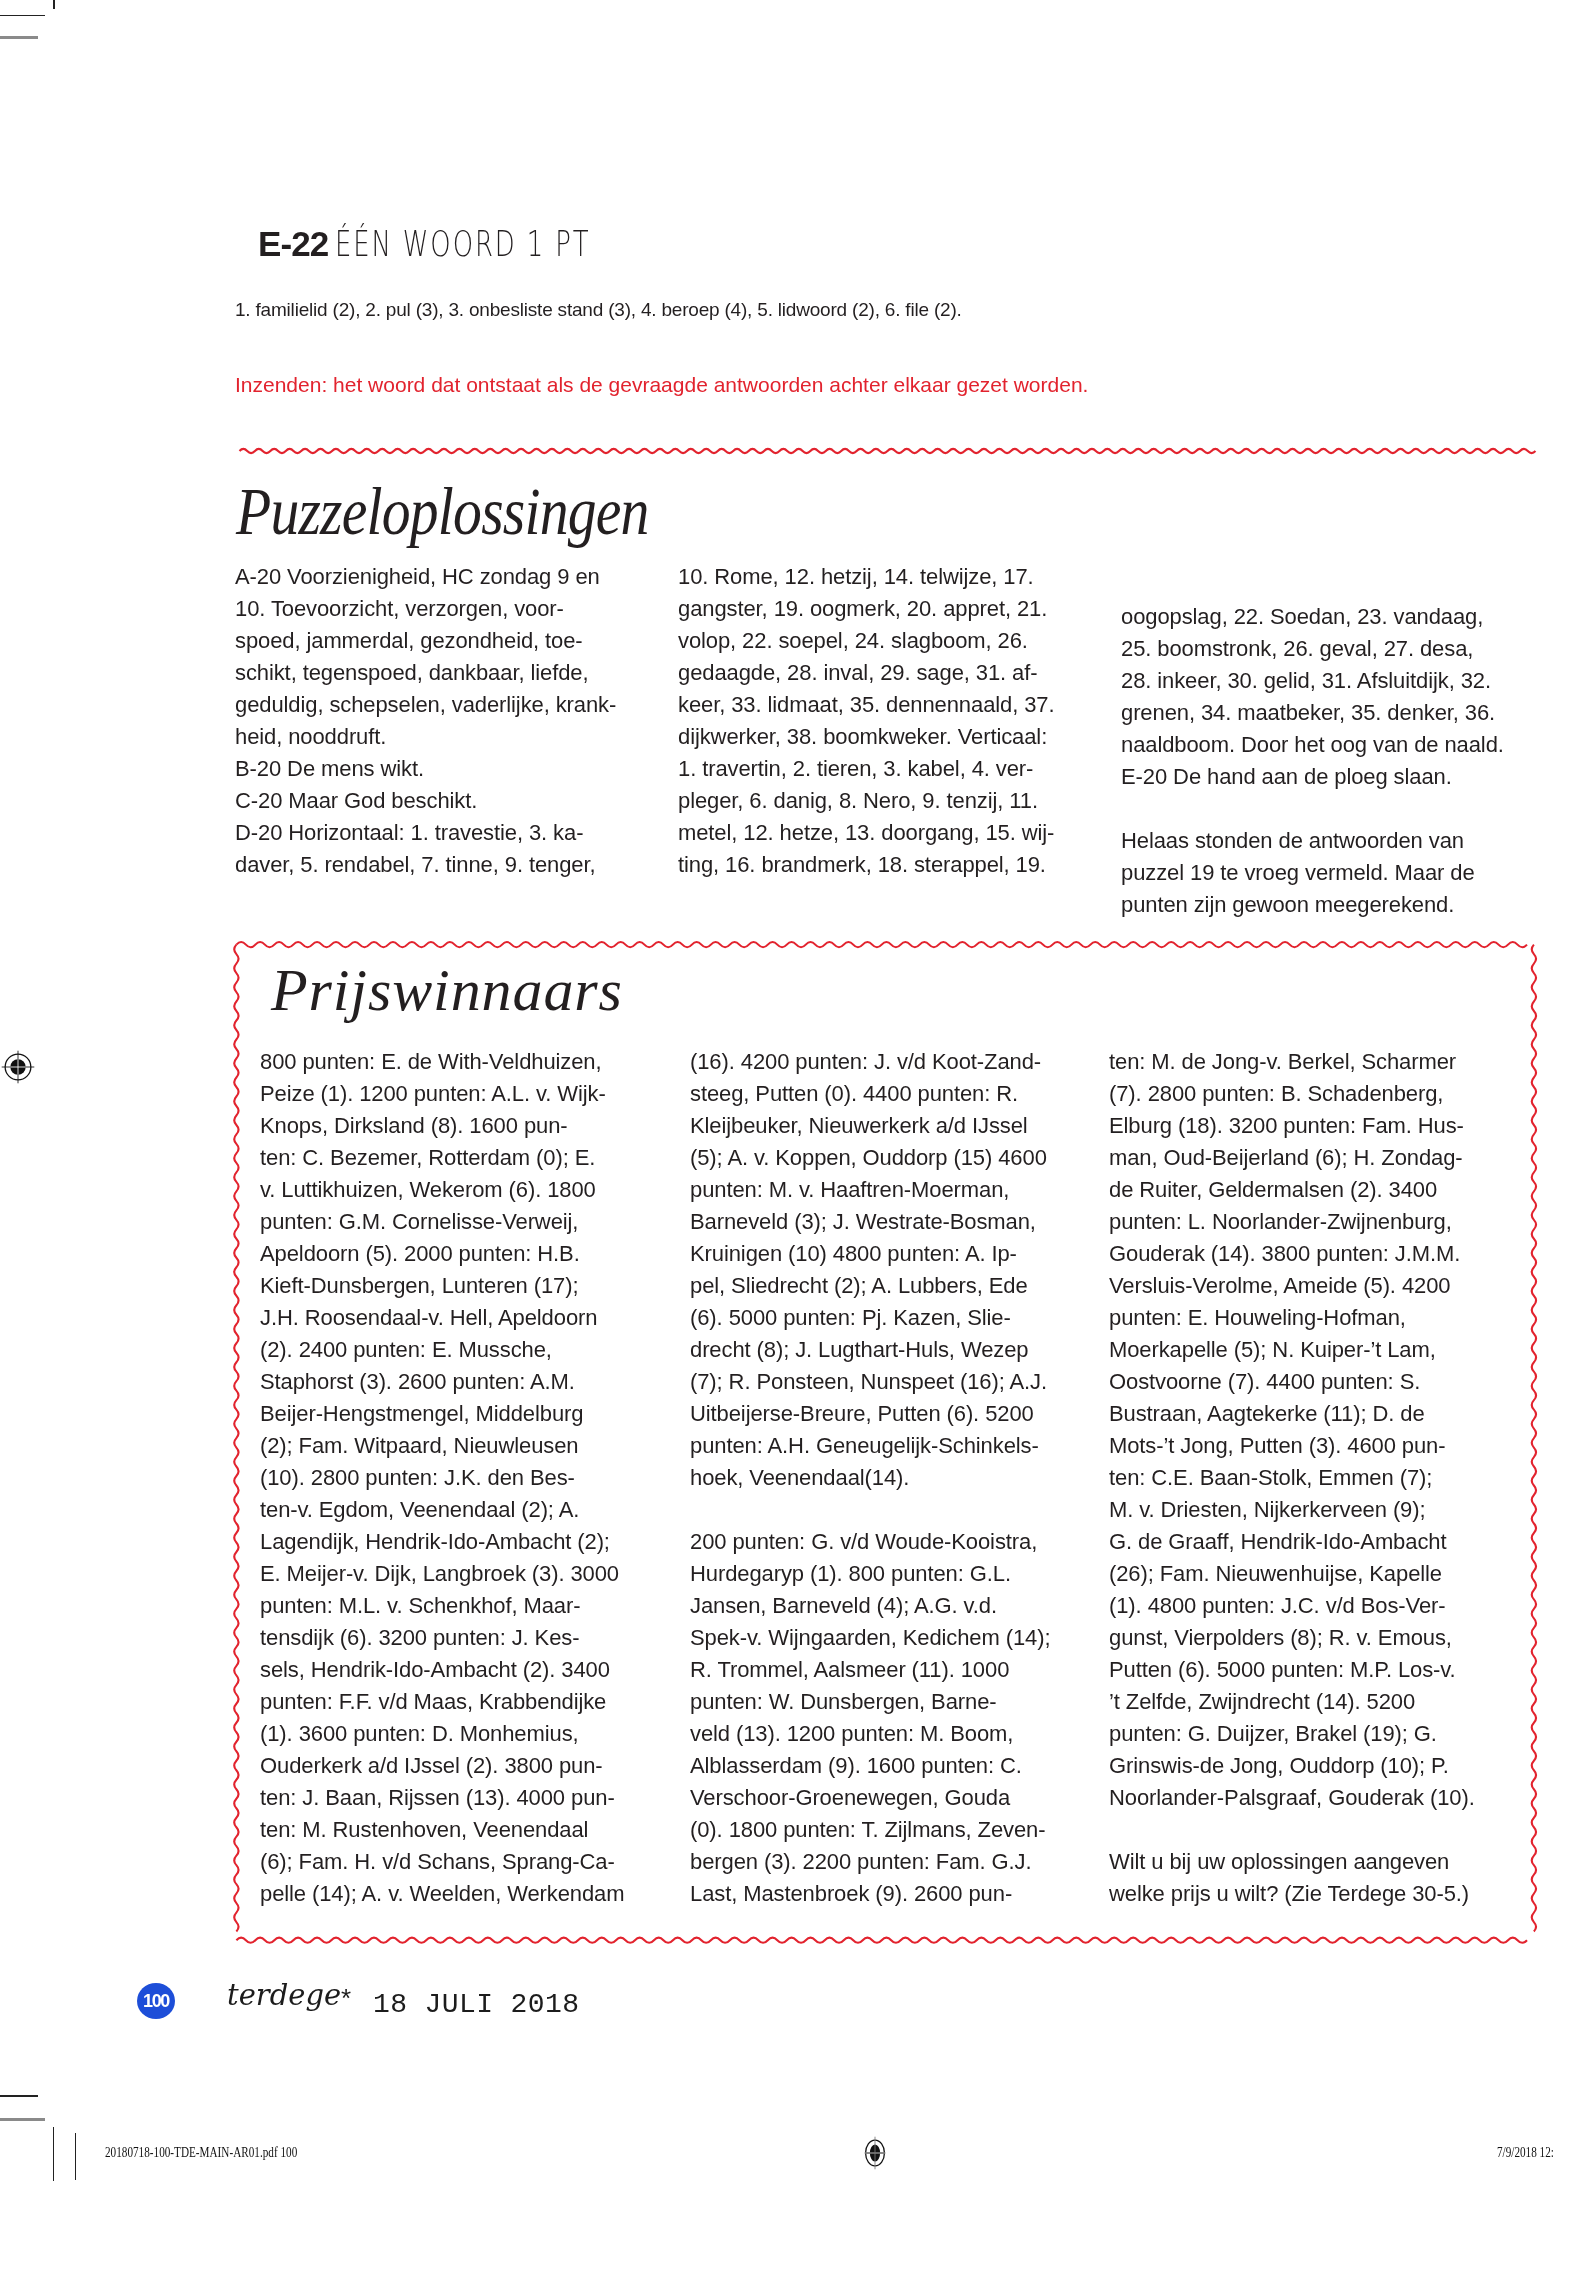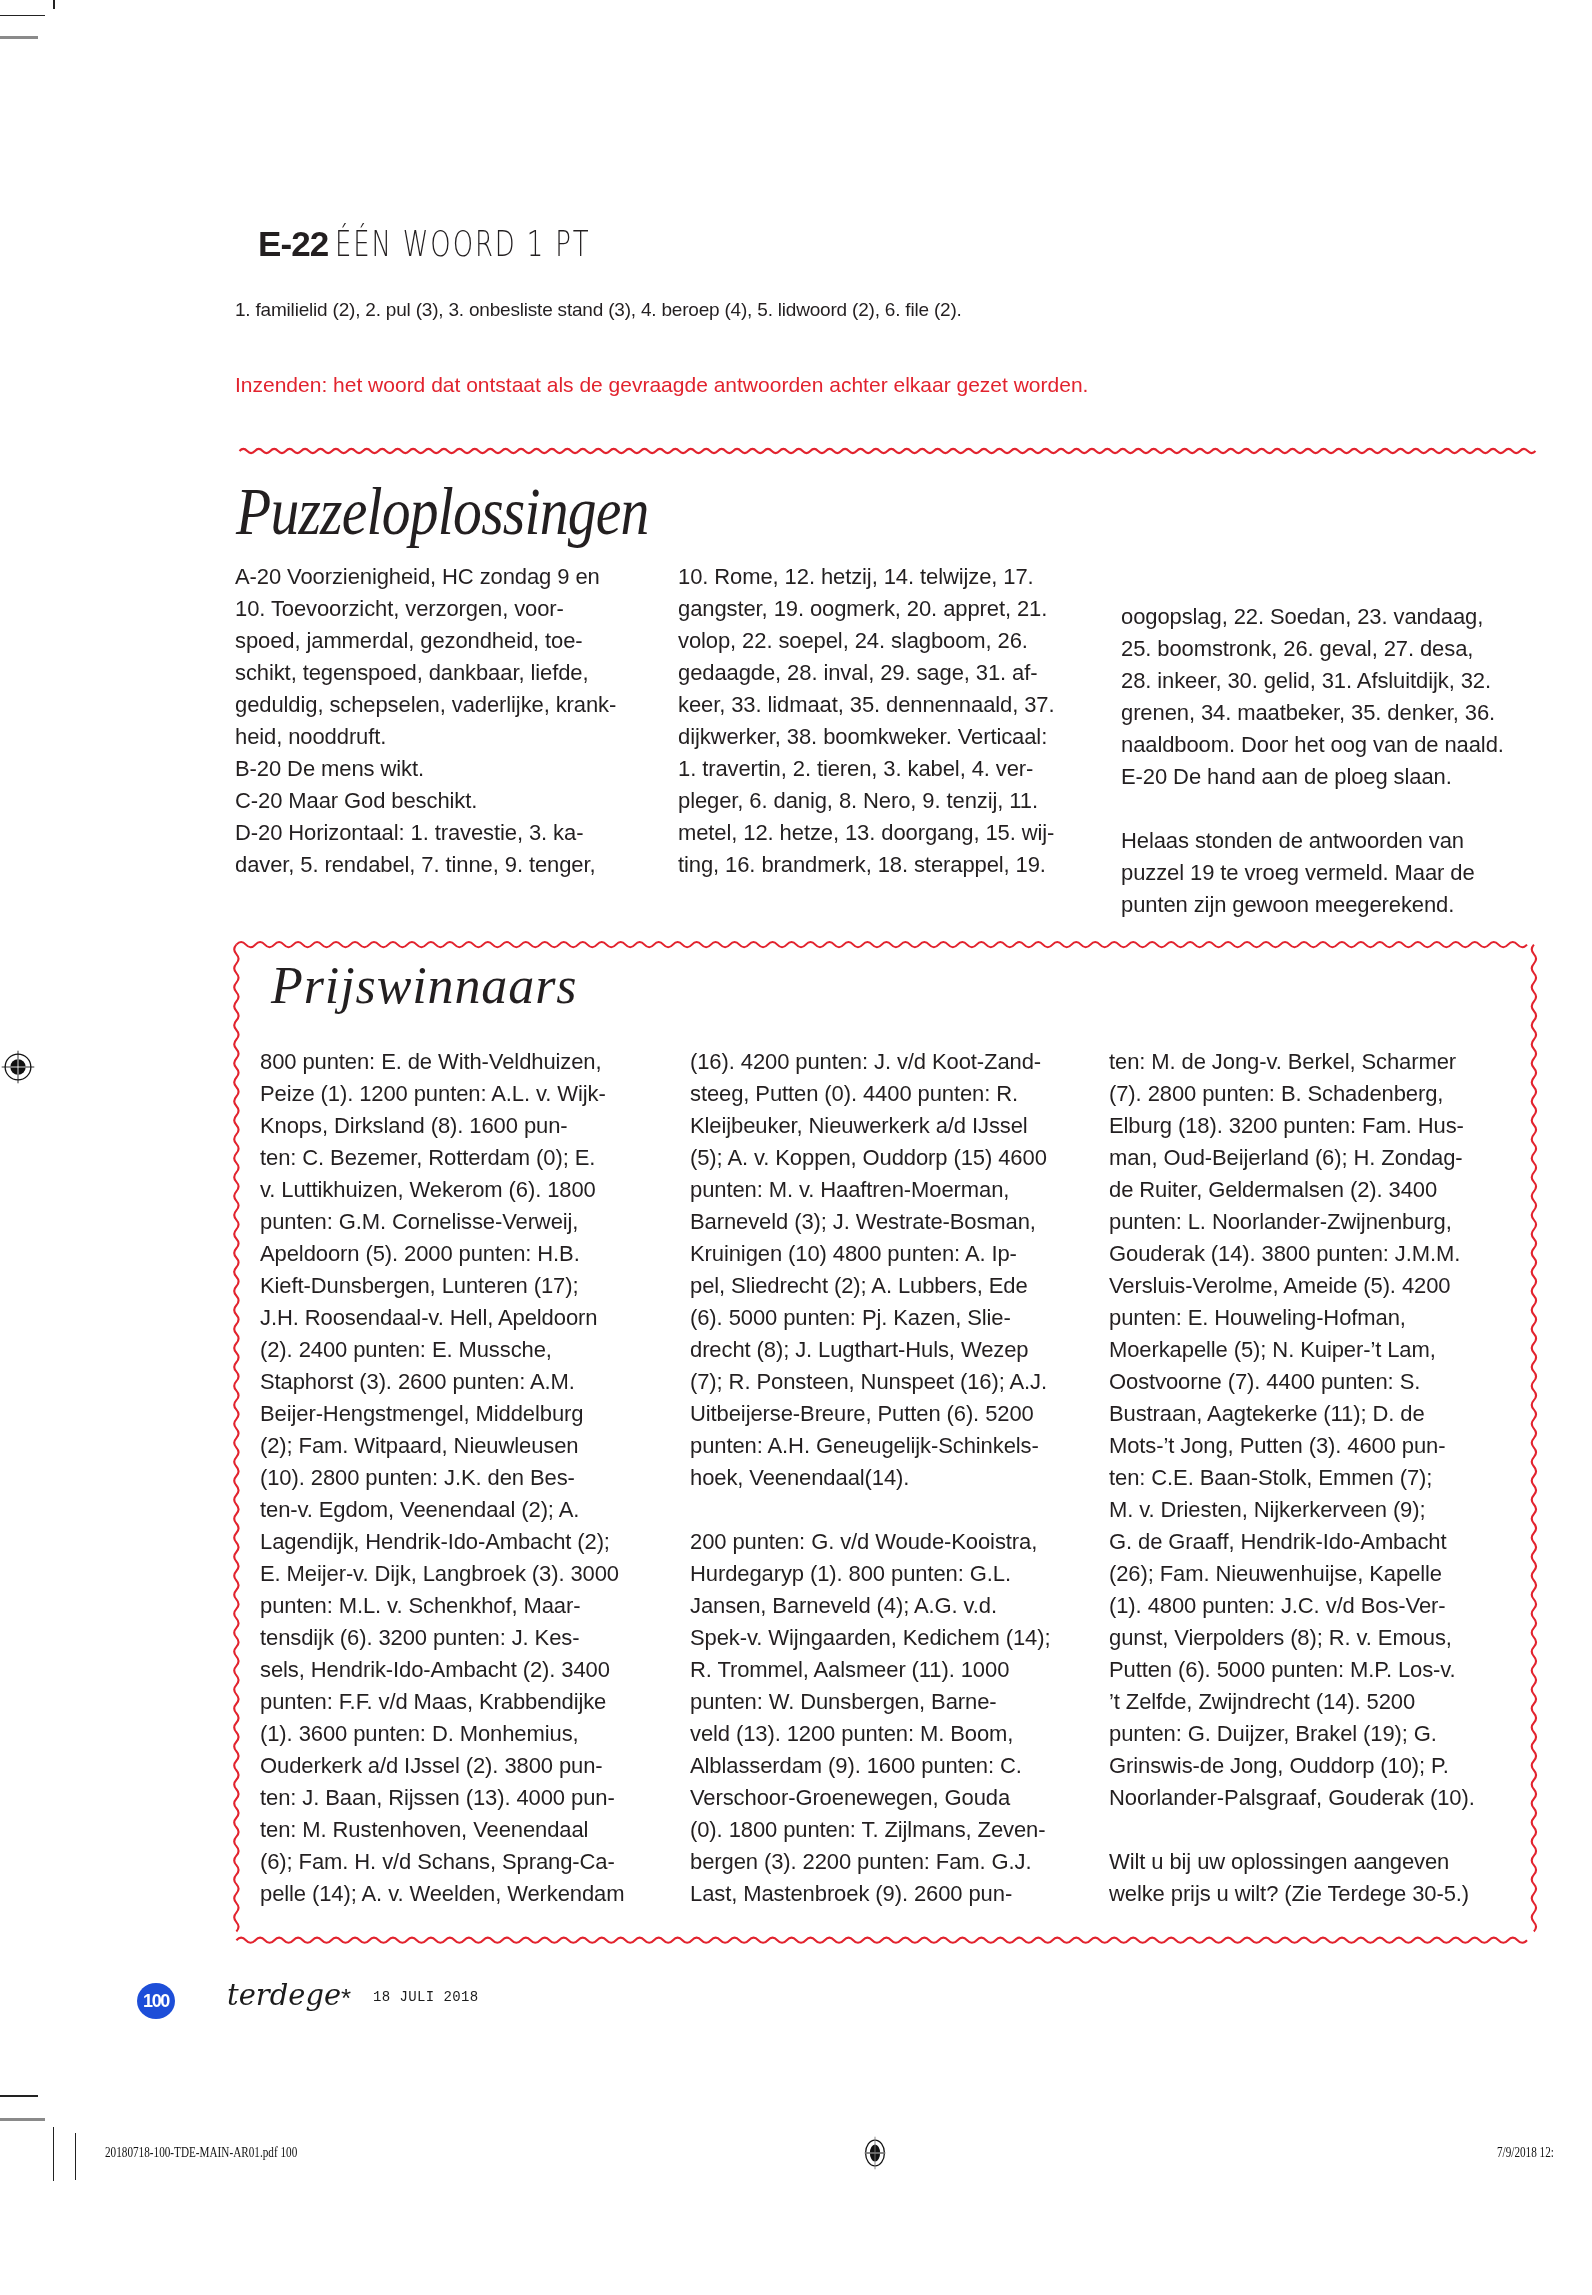--- a/index.html
+++ b/index.html
@@ -32,21 +32,21 @@
     }
 
     .wave { position: absolute; }
 
     
     .section-title {
       position: absolute; font-family: "Liberation Serif", serif; font-style: italic;
       color: #231f20;
     }
     #solutions-title { left: 236px; top: 473px; font-size: 67px; transform: scaleX(0.86); transform-origin: left top; letter-spacing: -0.9px; }
-    #winners-title { left: 271px; top: 956px; font-size: 52px; letter-spacing: 0.9px; }
+    #winners-title { left: 271px; top: 956px; font-size: 60px; letter-spacing: 0.9px; }
 
     
     .col {
       position: absolute; font-size: 22px; line-height: 32px; letter-spacing: -0.1px;
       white-space: nowrap;
     }
     .col b { font-weight: normal; }
     .line { display: block; height: 32px; }
 
     #sol-col1 { left: 235px; top: 561px; }
@@ -62,21 +62,21 @@
       left: 137px; top: 1983px; width: 38px; height: 36px; border-radius: 50%;
       background: #1d4ed8; color: #fff; font-weight: bold; font-size: 18px;
       display: flex; align-items: center; justify-content: center; letter-spacing: -1.3px;
     }
     #magazine-name {
       left: 227px; top: 1978px; font-family: "DejaVu Serif", serif; font-style: italic;
       font-size: 29px; letter-spacing: 0px; color: #1c1c1c;
     }
     #footer-star { left: 341px; top: 1983px; font-size: 26px; color: #1c1c1c; }
     #issue-date {
-      left: 373px; top: 1989px; font-family: "Liberation Mono", monospace; font-size: 14px; color: #1c1c1c; letter-spacing: 0.4px;
+      left: 373px; top: 1989px; font-family: "Liberation Mono", monospace; font-size: 28px; color: #1c1c1c; letter-spacing: 0.4px;
     }
 
     
     #slug-file { left: 105px; top: 2145px; font-family: "Liberation Serif", serif; font-size: 14px; transform: scaleX(0.8); transform-origin: left top; color: #111; }
     #slug-date { left: 1497px; top: 2145px; font-family: "Liberation Serif", serif; font-size: 14px; transform: scaleX(0.8); transform-origin: left top; color: #111; white-space: nowrap; }
   </style>
 </head>
 <body>
 
 <div class="crop-v" style="left:53px; top:0; height:8.6px;"></div>

